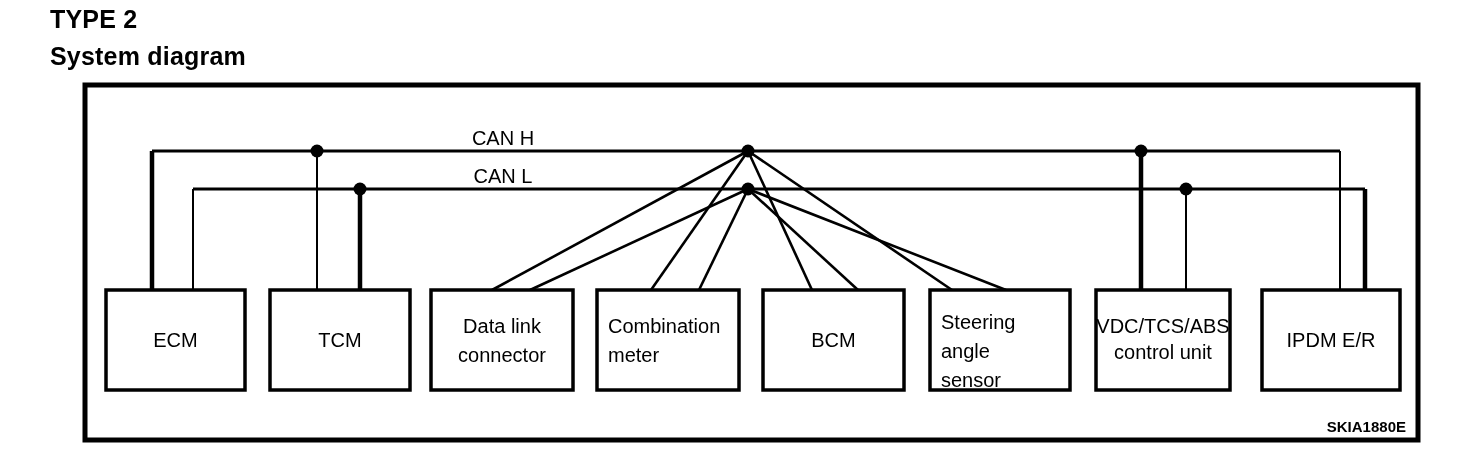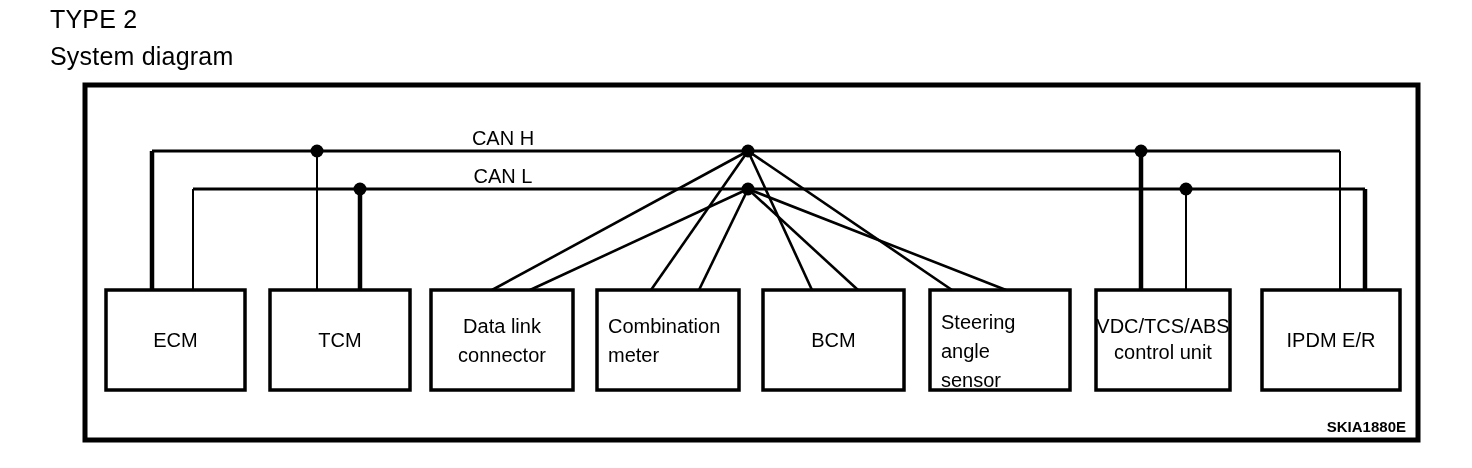--- a/index.html
+++ b/index.html
@@ -14,21 +14,21 @@
     color: #000000;
     overflow: hidden;
   }
   #page {
     position: relative;
     width: 1472px;
     height: 468px;
   }
   .heading {
     position: absolute;
-    font-weight: normal;
+    font-weight: bold;
     color: #000000;
     white-space: pre;
   }
   #type-heading {
     left: 50px;
     top: 5px;
     font-size: 25px;
     letter-spacing: 0.2px;
   }
   #subtitle-heading {

